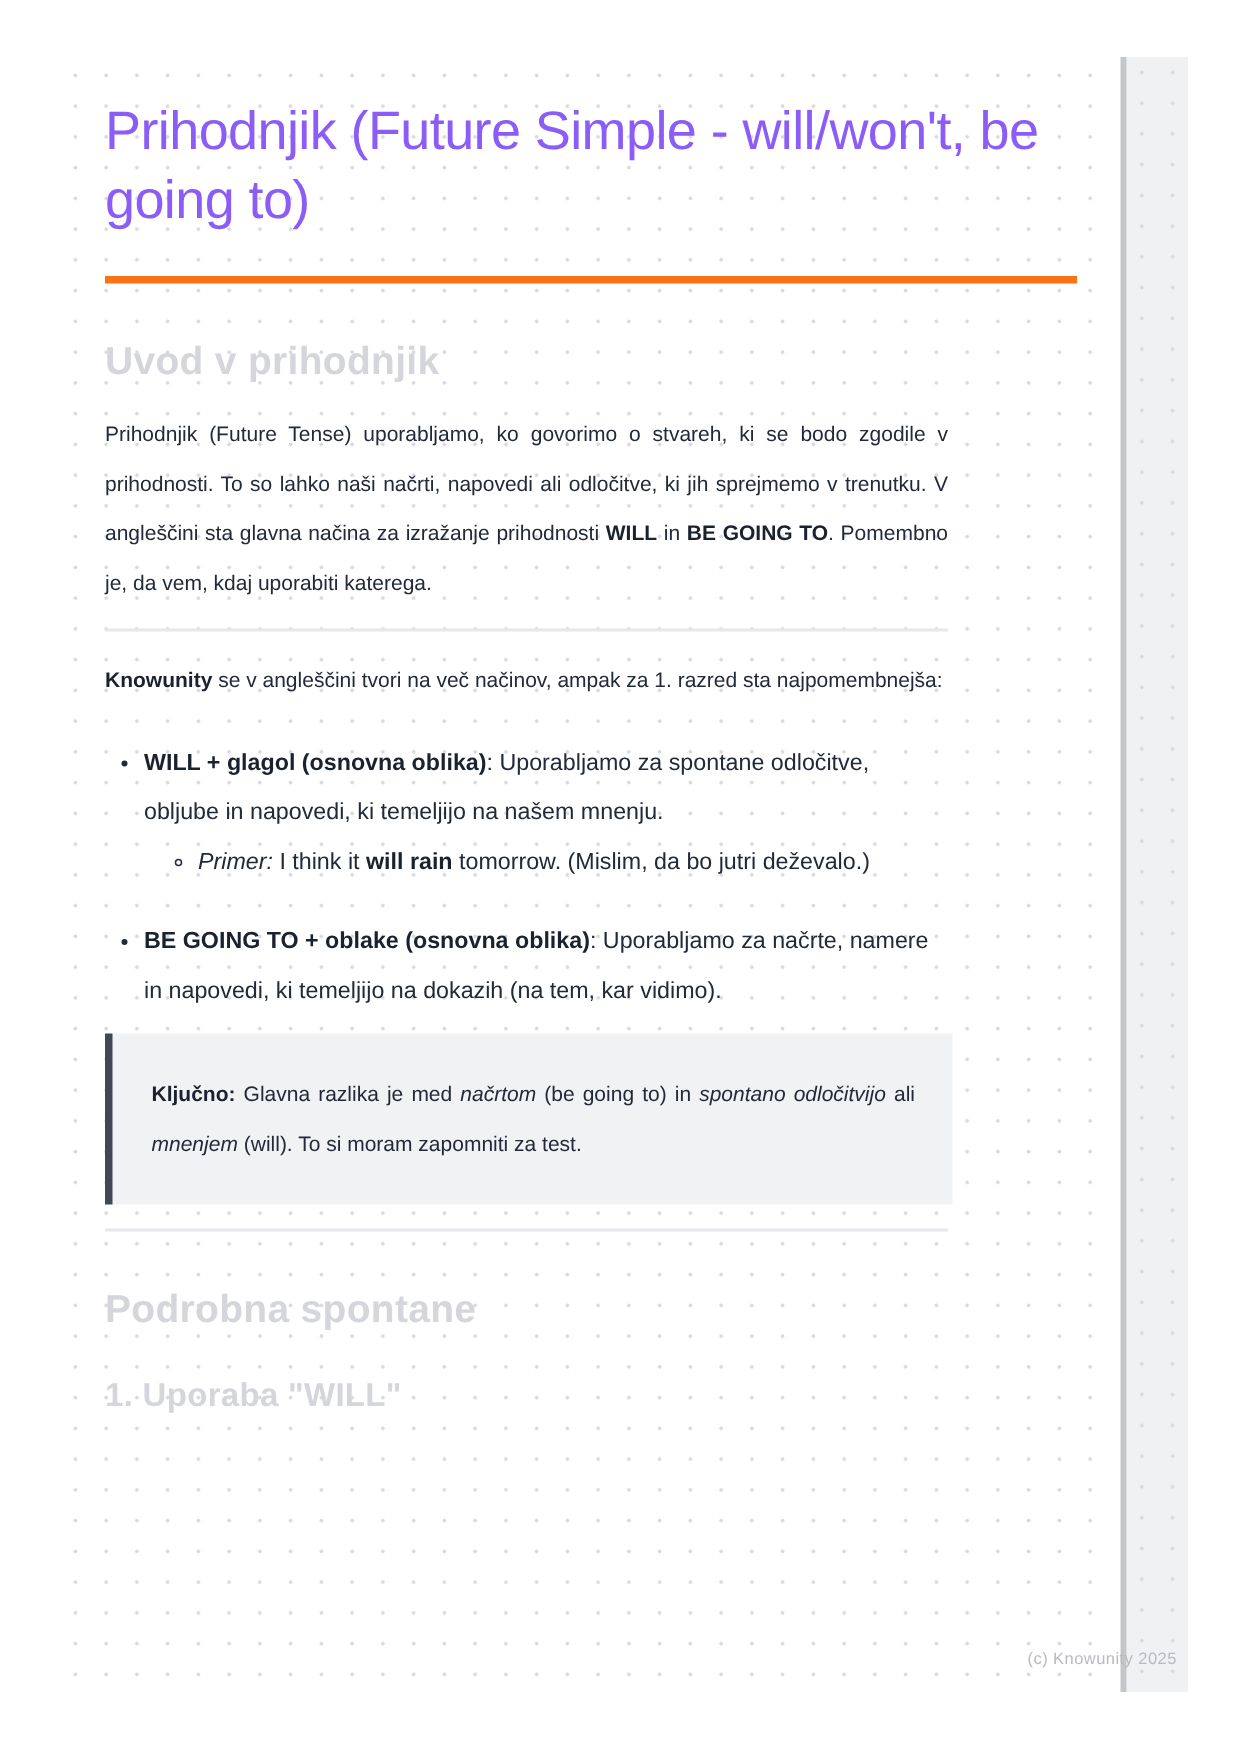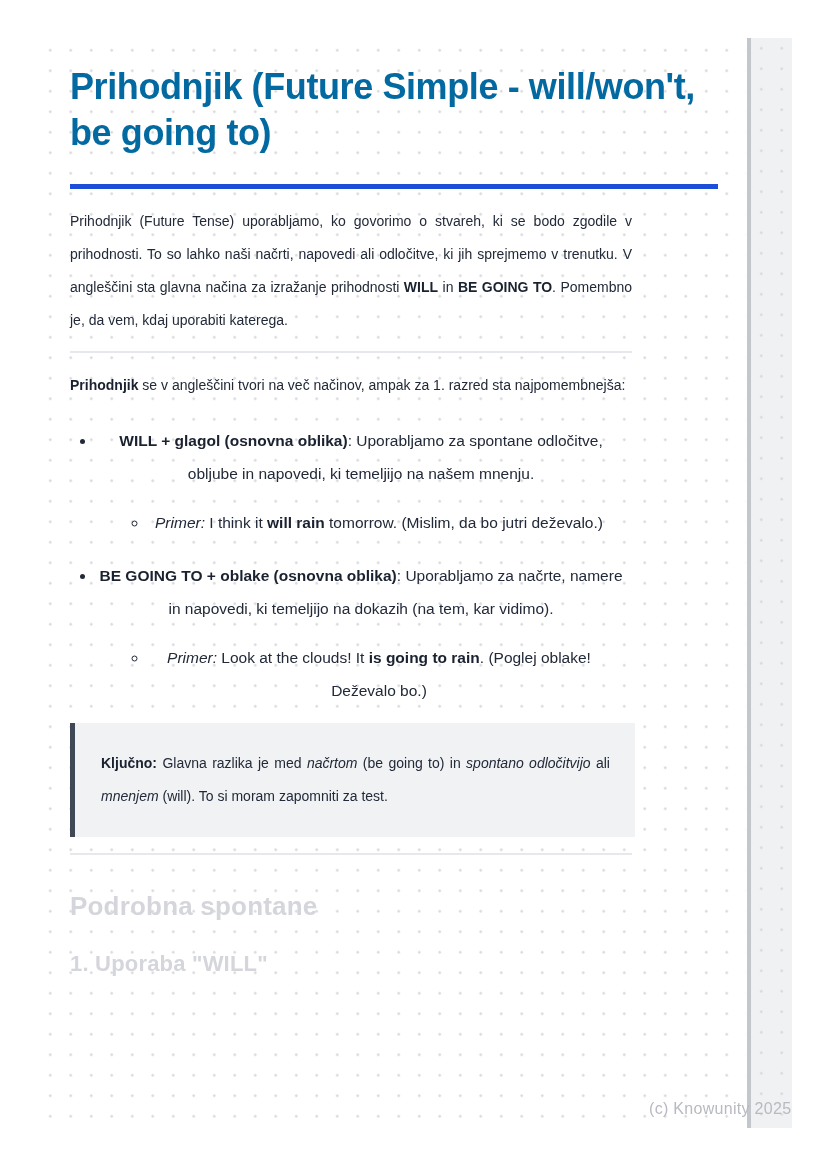--- a/index.html
+++ b/index.html
@@ -26,23 +26,23 @@
   }
   .right-strip {
     left: 751px; top: 38px; width: 41px; height: 1090px;
     background-color: #f0f1f3; z-index: 0;
   }
   .content {
     position: absolute; left: 70px; top: 40px; width: 648px; z-index: 2;
   }
   .doc-title {
     margin: 0; padding: 24px 0 28px 0;
-    font-size: 36px; line-height: 46px; font-weight: 700;
-    letter-spacing: -0.4px; color: #0369a1;
-    border-bottom: 5px solid #1d4ed8;
+    font-size: 36px; line-height: 46px; font-weight: 400;
+    letter-spacing: -0.4px; color: #8b5cf6;
+    border-bottom: 5px solid #f97316;
   }
   .col { width: 562px; }
   .sec-h {
     margin: 35px 0 0 0;
     font-size: 26px; line-height: 33px; font-weight: 800;
     color: #d4d6db; letter-spacing: 0.2px;
   }
   .sub-h {
     margin: 27px 0 0 0;
     font-size: 22px; line-height: 28px; font-weight: 800;
@@ -58,76 +58,74 @@
   .rule {
     border: none; border-top: 2px solid #e7e8eb;
     margin: 14px 0 0 0;
   }
   ul.main-list {
     margin: 22px 0 0 0; padding: 0 0 0 26px;
     list-style-type: disc;
   }
   ul.main-list > li {
     font-size: 15.5px; line-height: 33px; color: #222938;
-    margin: 0 0 20px 0; padding-right: 6px; text-align: center;
+    margin: 0 0 20px 0; padding-right: 6px;
   }
   ul.main-list > li:last-child { margin-bottom: 0; }
   ul.sub-list {
-    margin: 16px; padding: 0 0 0 36px;
+    margin: 0; padding: 0 0 0 36px;
     list-style-type: circle;
   }
   ul.sub-list > li { font-size: 15.5px; line-height: 33px; color: #222938; }
   .callout {
     margin: 12px 0 0 0;
     background: #f1f2f4;
     border-left: 5px solid #414855;
     padding: 24px 25px 24px 26px;
     width: 509px;
   }
   .callout .body-p { margin: 0; }
   .rule-2 { margin-top: 16px; }
   .footer-credit {
-    position: absolute; left: 649px; top: 1100px; z-index: 3;
-    font-size: 16px; letter-spacing: 0.3px; color: #b7bac0;
+    position: absolute; left: 685px; top: 1100px; z-index: 3;
+    font-size: 11px; letter-spacing: 0.3px; color: #b7bac0;
     white-space: nowrap;
   }
 </style>
 </head>
 <body>
 
 <div class="dot-layer dots-main"></div>
 <div class="dot-layer right-strip"></div>
 <div class="edge-line"></div>
 
 <div class="content">
 
   <h1 class="doc-title">Prihodnjik (Future Simple - will/won't, be going to)</h1>
 
   <div class="col">
 
+    <h2 class="sec-h">Uvod v prihodnjik</h2>
 
     <p class="body-p"><span>Prihodnjik (Future Tense) uporabljamo, ko govorimo o stvareh, ki se bodo zgodile v prihodnosti. To so lahko naši načrti, napovedi ali odločitve, ki jih sprejmemo v trenutku. V angleščini sta glavna načina za izražanje prihodnosti </span><span class="b">WILL</span><span> in </span><span class="b">BE GOING TO</span><span>. Pomembno je, da vem, kdaj uporabiti katerega.</span></p>
 
     <hr class="rule">
 
 
-    <p class="body-p"><span class="b">Prihodnjik</span><span> se v angleščini tvori na več načinov, ampak za 1. razred sta najpomembnejša:</span></p>
+    <p class="body-p"><span class="b">Knowunity</span><span> se v angleščini tvori na več načinov, ampak za 1. razred sta najpomembnejša:</span></p>
 
     <ul class="main-list">
       <li>
         <span class="b">WILL + glagol (osnovna oblika)</span><span>: Uporabljamo za spontane odločitve, obljube in napovedi, ki temeljijo na našem mnenju.</span>
         <ul class="sub-list">
           <li><span class="i">Primer:</span><span> I think it </span><span class="b">will rain</span><span> tomorrow. (Mislim, da bo jutri deževalo.)</span></li>
         </ul>
       </li>
       <li>
         <span class="b">BE GOING TO + oblake (osnovna oblika)</span><span>: Uporabljamo za načrte, namere in napovedi, ki temeljijo na dokazih (na tem, kar vidimo).</span>
-        <ul class="sub-list">
-          <li><span class="i">Primer:</span><span> Look at the clouds! It </span><span class="b">is going to rain</span><span>. (Poglej oblake! Deževalo bo.)</span></li>
-        </ul>
       </li>
     </ul>
 
     <div class="callout">
       <p class="body-p"><span class="b">Ključno:</span><span> Glavna razlika je med </span><span class="i">načrtom</span><span> (be going to) in </span><span class="i">spontano odločitvijo</span><span> ali </span><span class="i">mnenjem</span><span> (will). To si moram zapomniti za test.</span></p>
     </div>
 
     <hr class="rule rule-2">
 
     <h2 class="sec-h">Podrobna spontane</h2>

